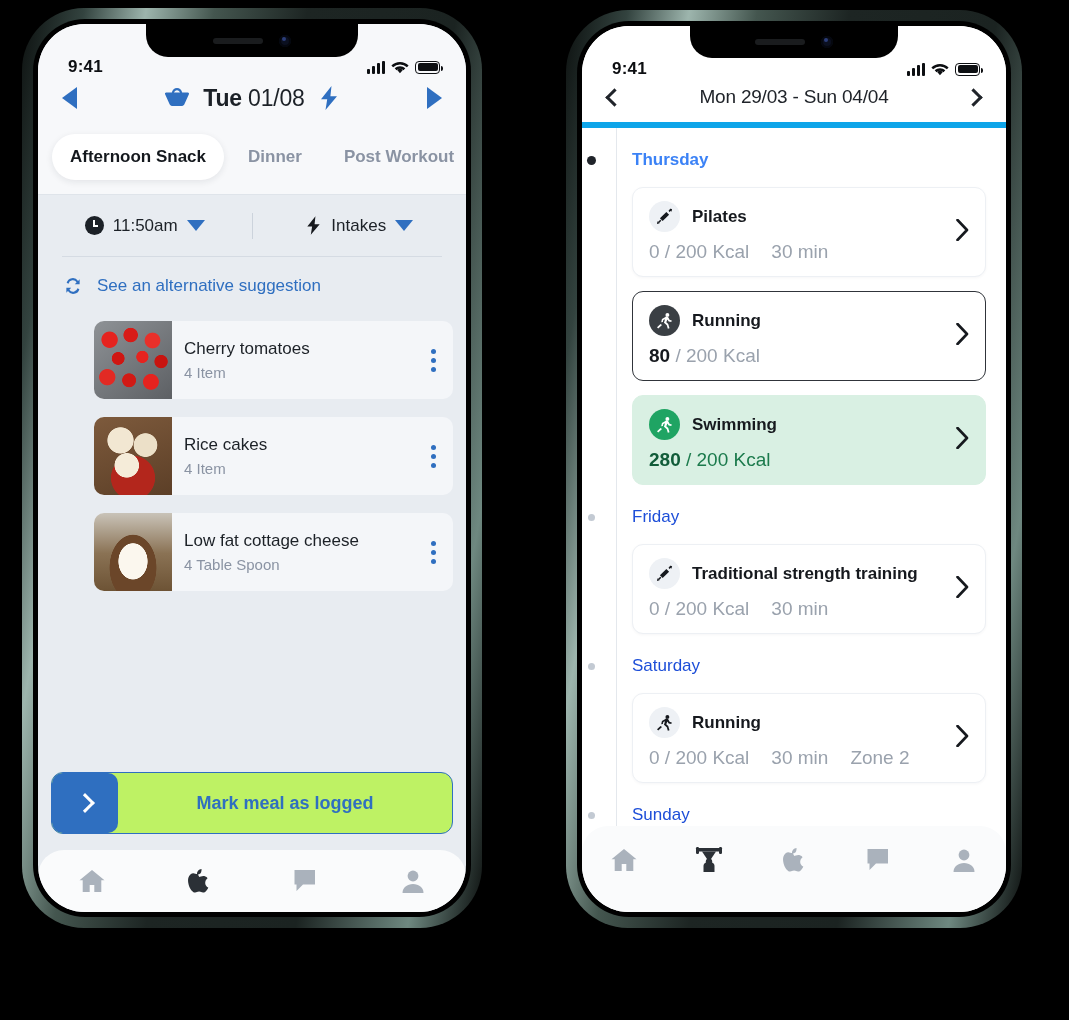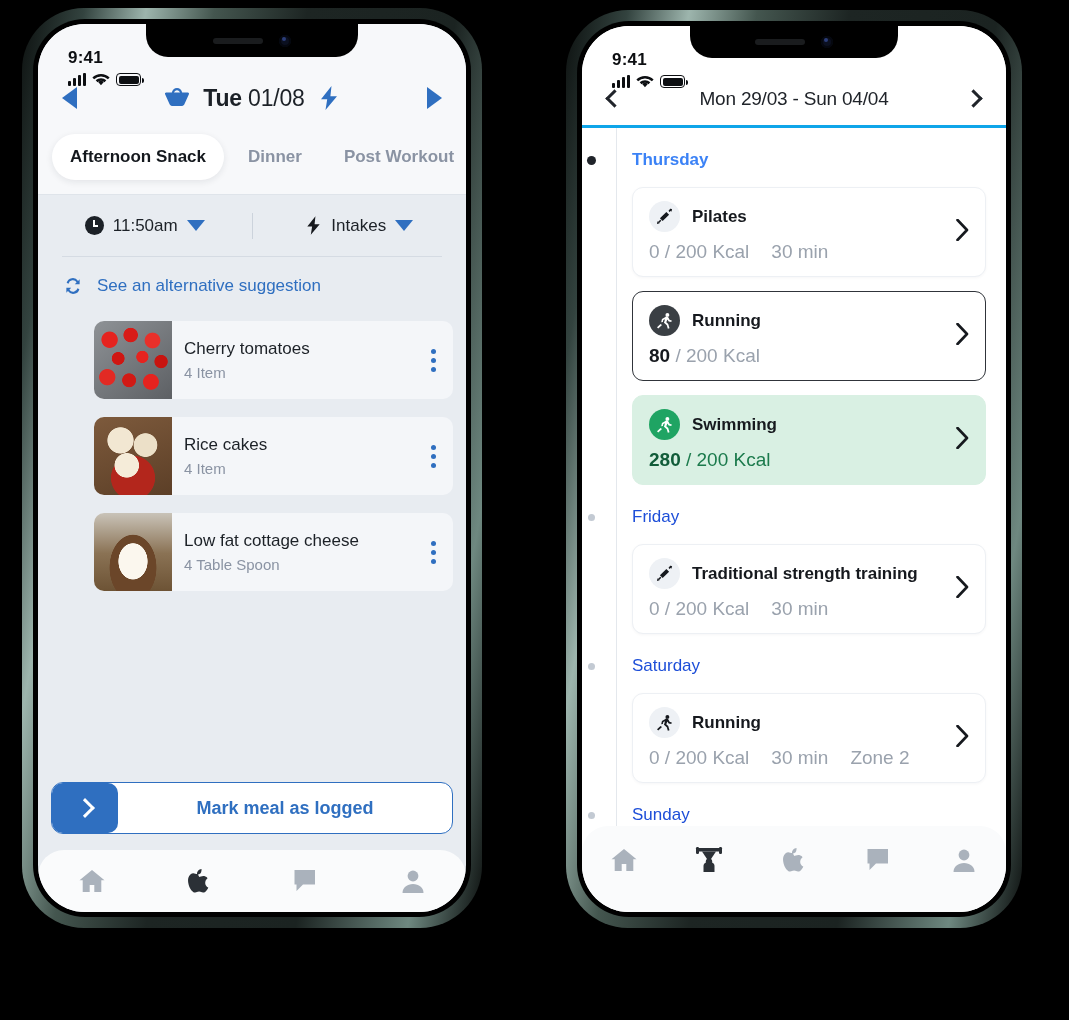--- a/index.html
+++ b/index.html
@@ -29,22 +29,22 @@
   #phone-left .notch  { width: 212px; height: 33px; }
   #phone-right .notch { width: 208px; height: 32px; }
   .speaker { width: 50px; height: 6px; border-radius: 4px; background: #1a1c1e; }
   .camera  { width: 12px; height: 12px; border-radius: 50%; background: #0b1020;
     box-shadow: inset 0 0 0 2px #05070e; position: relative; }
   .camera::after { content:""; position:absolute; left:3px; top:2px; width:4px; height:4px;
     border-radius:50%; background:#2b3d78; }
 
   
   .statusbar { position: absolute; top: 16px; left: 0; right: 0; height: 46px; z-index: 30;
-    display: flex; justify-content: space-between;
-    padding: 8px 26px 0 30px; pointer-events: none; flex-direction: column; }
+    display: flex; align-items: center; justify-content: space-between;
+    padding: 8px 26px 0 30px; pointer-events: none; }
   .sb-time { font-size: 17px; font-weight: bold; color: #0d0f12; letter-spacing: .2px; }
   .sb-right { display: flex; align-items: flex-end; gap: 6px; }
   .sig { display: flex; align-items: flex-end; gap: 2px; height: 13px; }
   .sig i { display: block; width: 3px; background: #0d0f12; border-radius: 1px; }
   .sig i:nth-child(1){height:5px}.sig i:nth-child(2){height:8px}
   .sig i:nth-child(3){height:11px}.sig i:nth-child(4){height:13px}
   .batt { width: 25px; height: 13px; border: 1.6px solid #0d0f12; border-radius: 4px;
     padding: 1.5px; position: relative; }
   .batt::after { content:""; position:absolute; right:-4px; top:4px; width:2px; height:5px;
     background:#0d0f12; border-radius:0 2px 2px 0; }
@@ -117,42 +117,42 @@
      radial-gradient(circle at 66% 36%, #ece0c8 16%, transparent 17%),
      radial-gradient(circle at 42% 62%, #f5ecd9 18%, transparent 19%),
      radial-gradient(circle at 50% 78%, #b3261c 30%, transparent 31%),
      linear-gradient(160deg,#7d5a3c,#5c3f27); }
   .img-cheese { background:
      radial-gradient(ellipse at 50% 62%, #fbf7ee 26%, transparent 27%),
      radial-gradient(ellipse at 50% 70%, #6b4629 42%, transparent 43%),
      linear-gradient(180deg,#c9c3b8 0%,#8a7254 52%,#6d5335 100%); }
 
   .logbar-wrap { background: #e8ecf1; padding: 0 13px 16px 13px; }
-  .logbar { display: flex; align-items: stretch; height: 52px; border: 1.6px solid #2f6fc0;
-    border-radius: 12px; background: #ffffff; overflow: hidden; }
+  .logbar { display: flex; align-items: stretch; height: 62px; border: 1.6px solid #2f6fc0;
+    border-radius: 12px; background: #bef264; overflow: hidden; }
   .logbar-go { width: 66px; flex: 0 0 66px; background: #2f6fc0; border-radius: 10px;
     display: flex; align-items: center; justify-content: center; }
   .chev-w { width: 14px; height: 14px; border-right: 3.5px solid #fff;
     border-top: 3.5px solid #fff; transform: rotate(45deg); }
   .logbar-txt { flex: 1; display: flex; align-items: center; justify-content: center;
     font-size: 18px; font-weight: bold; color: #2f6fc0; }
 
   .tabbar { background: #fafbfc; border-radius: 26px 26px 0 0; display: flex;
     align-items: center; justify-content: space-around; flex: 0 0 auto; }
   #phone-left .tabbar { height: 62px; }
   #phone-right .tabbar { height: 86px; padding-bottom: 18px; }
   .tabicon { display: flex; align-items: center; justify-content: center; flex: 1; }
   .home-ind { position: absolute; bottom: 9px; left: 50%; transform: translateX(-50%);
     width: 148px; height: 6px; border-radius: 4px; background: #0d0f12; }
 
   
   #phone-right .screen { background: #fff; display: flex; flex-direction: column; }
   .r-head { padding-top: 46px; flex: 0 0 auto; background: #fff; }
   .weeknav { display: flex; align-items: center; height: 56px; padding: 0 26px;
-    border-bottom: 3px solid #0ea5e9; }
+    border-bottom: 6px solid #0ea5e9; }
   .chev-d { width: 13px; height: 13px; border-right: 3.4px solid #20242a;
     border-top: 3.4px solid #20242a; }
   .chev-right { transform: rotate(45deg); }
   .chev-left  { transform: rotate(-135deg); }
   .week-txt { flex: 1; text-align: center; font-size: 19px; color: #20242a; letter-spacing: -.2px; }
 
   .timeline { flex: 1; position: relative; padding: 14px 20px 0 20px; overflow: hidden; }
   .tl-line { position: absolute; left: 34px; top: 0; bottom: 0; width: 1px; background: #e4e8ed; }
   .day-block { position: relative; padding-left: 30px; }
   .day-head { display: flex; align-items: center; gap: 0; height: 36px; }

